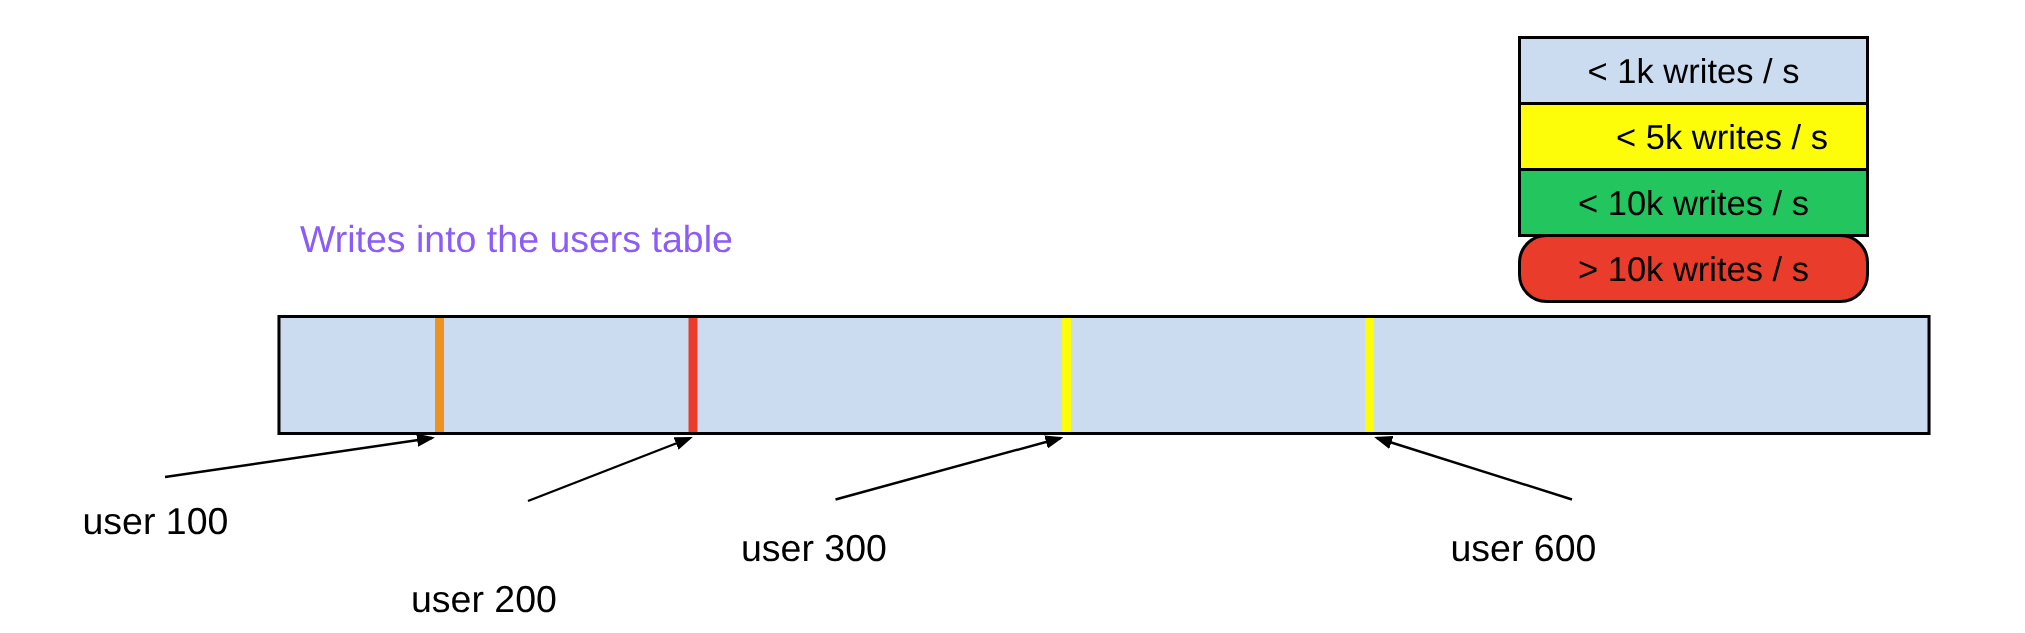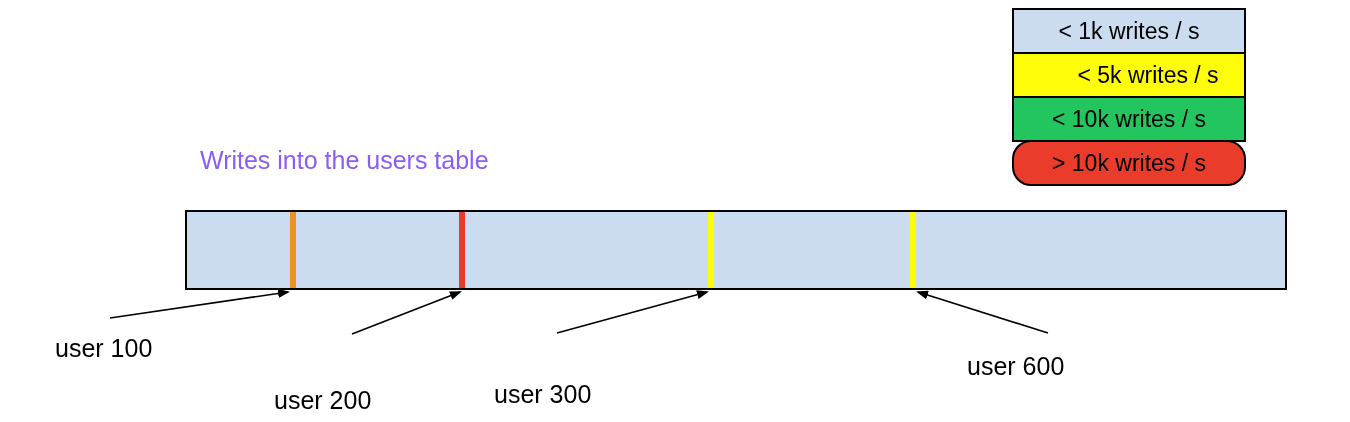--- a/index.html
+++ b/index.html
@@ -32,21 +32,21 @@
   .legend-row {
     box-sizing: border-box;
     width: 234px;
     height: 46px;
     border: 2px solid #000000;
     margin-top: -2px;
     display: flex;
     align-items: center;
     justify-content: center;
   }
-  .legend-row:first-child { margin-top: 0; }
+  .legend-row:first-child { margin-top: 16px; }
   .legend-row span {
     font-size: 23px;
     color: #000000;
     white-space: nowrap;
   }
   .bar {
     position: absolute;
     box-sizing: border-box;
     left: 185px;
     top: 210px;
@@ -73,21 +73,21 @@
     pointer-events: none;
   }
   .user-label {
     position: absolute;
     font-size: 25px;
     color: #000000;
     white-space: nowrap;
   }
   .user-label-0 { left: 55px;  top: 334px; }
   .user-label-1 { left: 274px; top: 370px; margin-top: 16px; }
-  .user-label-2 { left: 494px; top: 352px; margin-top: 28px; }
+  .user-label-2 { left: 494px; top: 352px; }
   .user-label-3 { left: 967px; top: 352px; }
 </style>
 </head>
 <body>
 
 <div class="canvas">
 
   <div class="title">Writes into the users table</div>
 
   <div class="legend">

